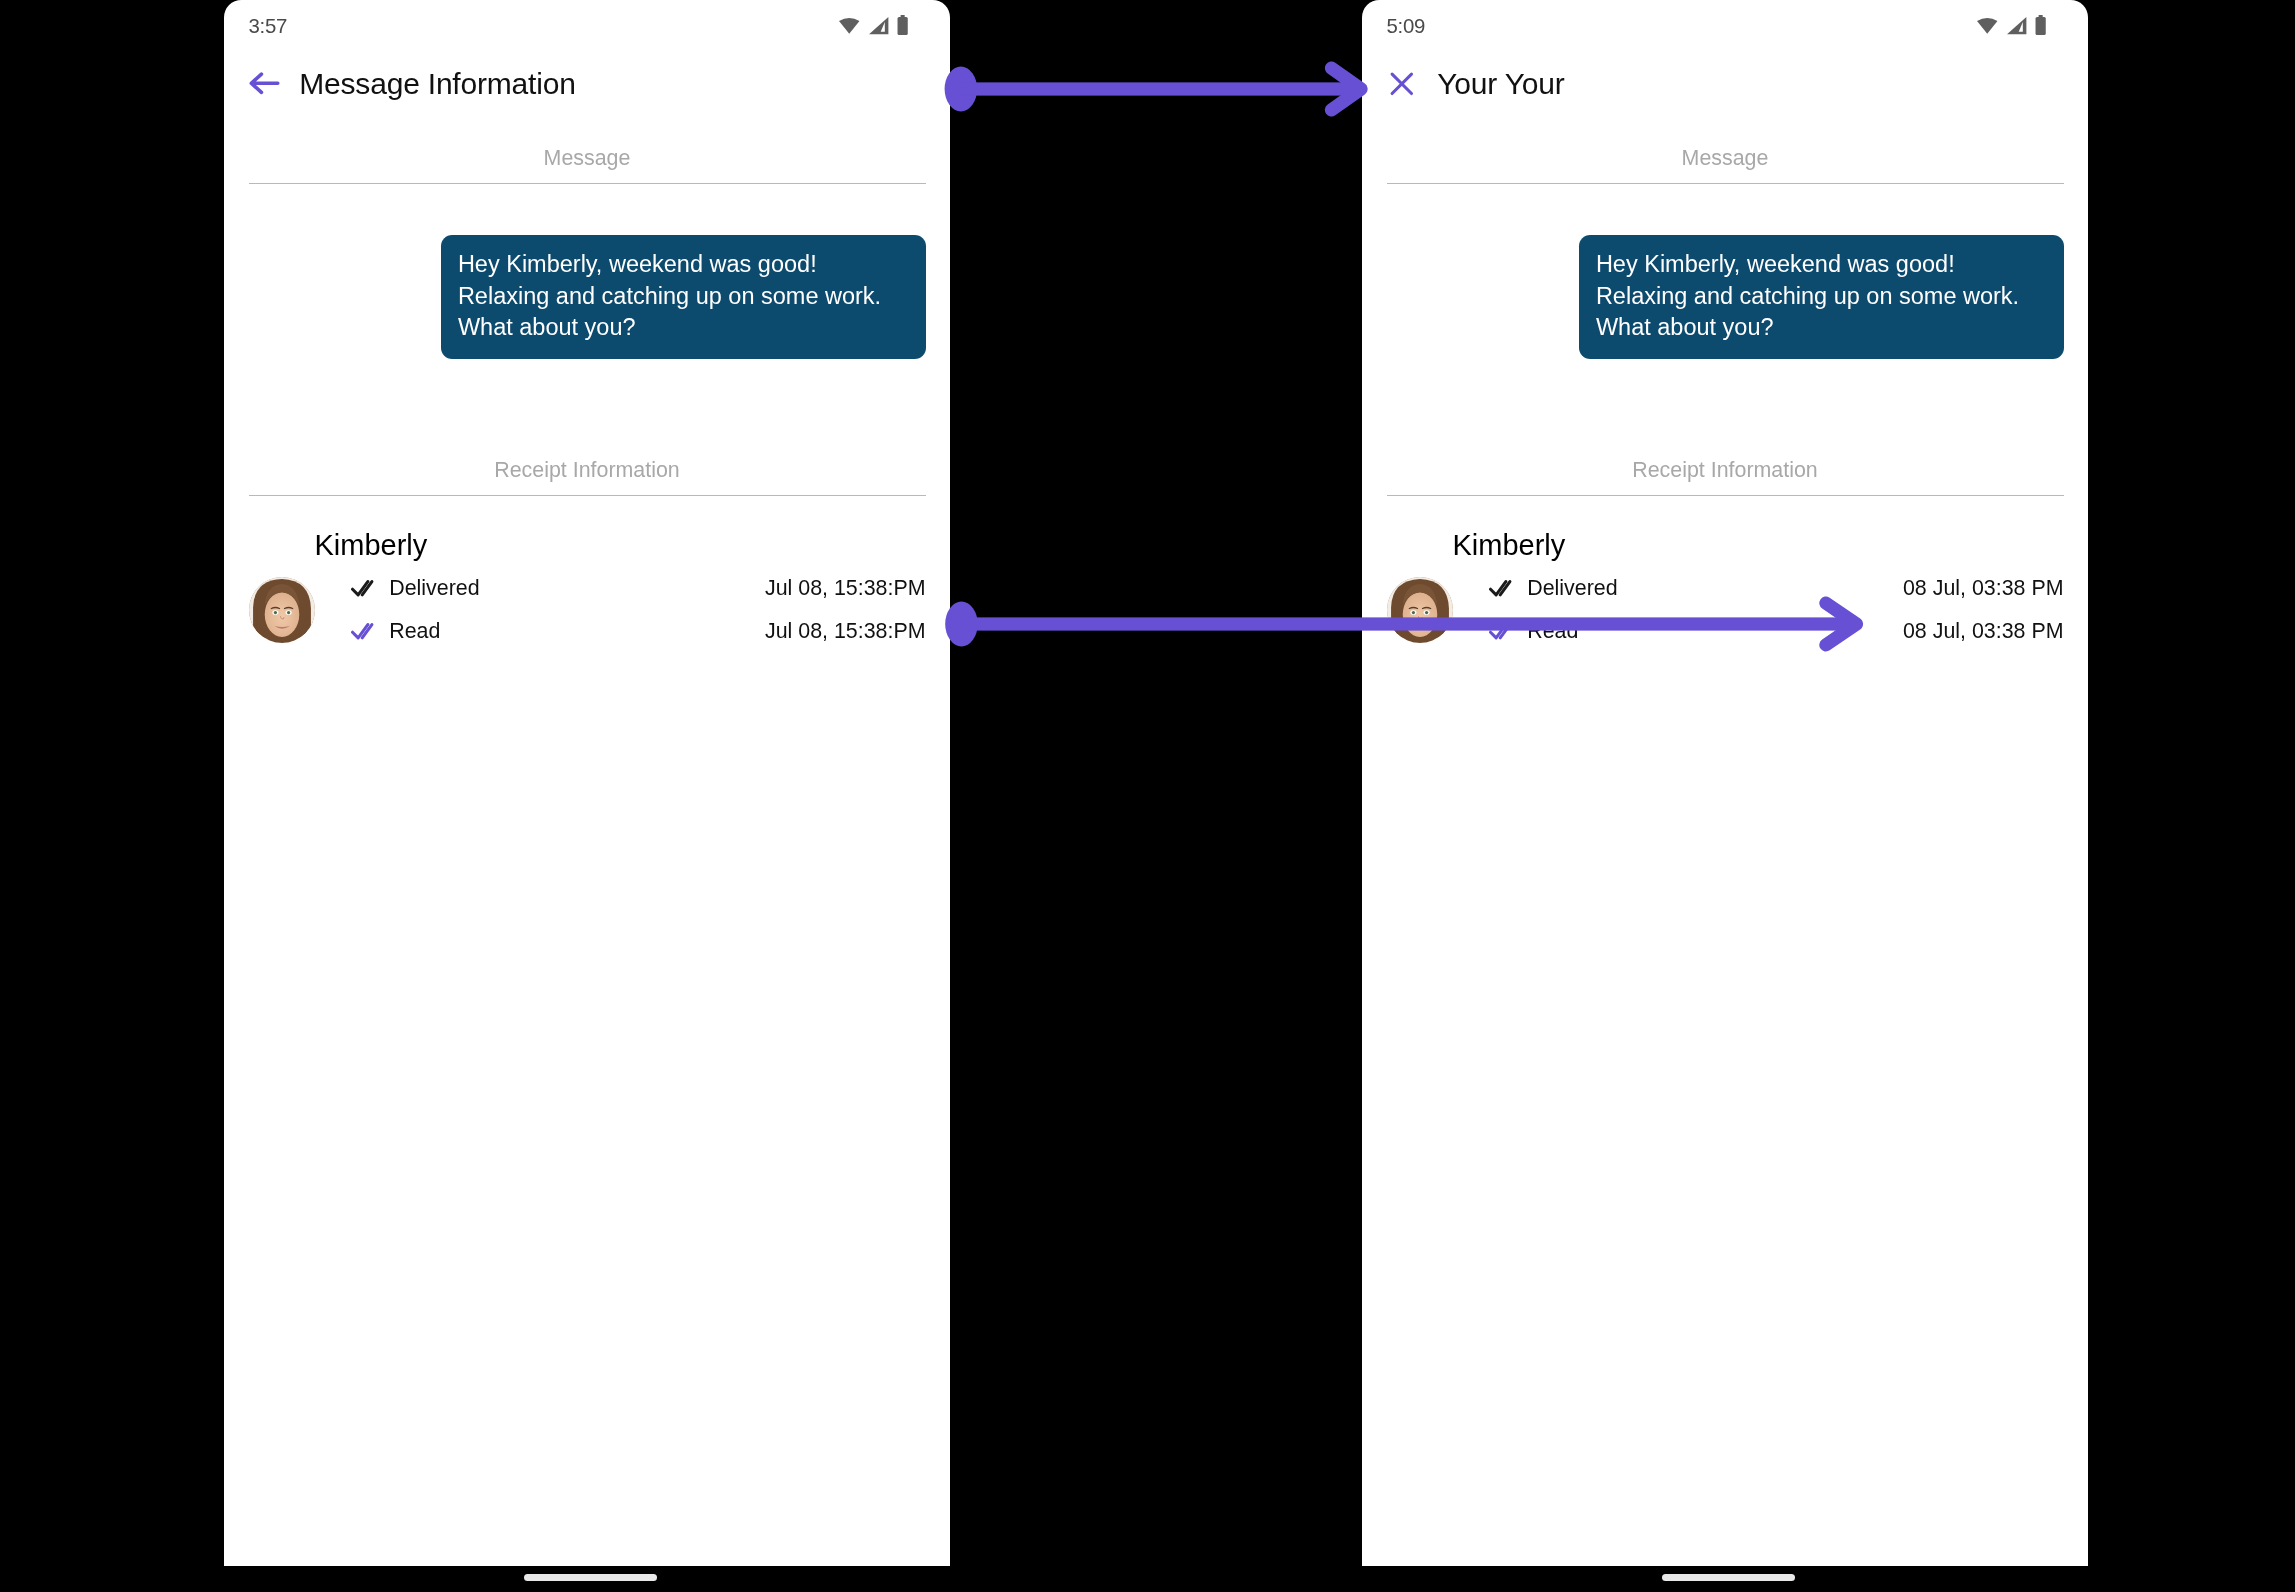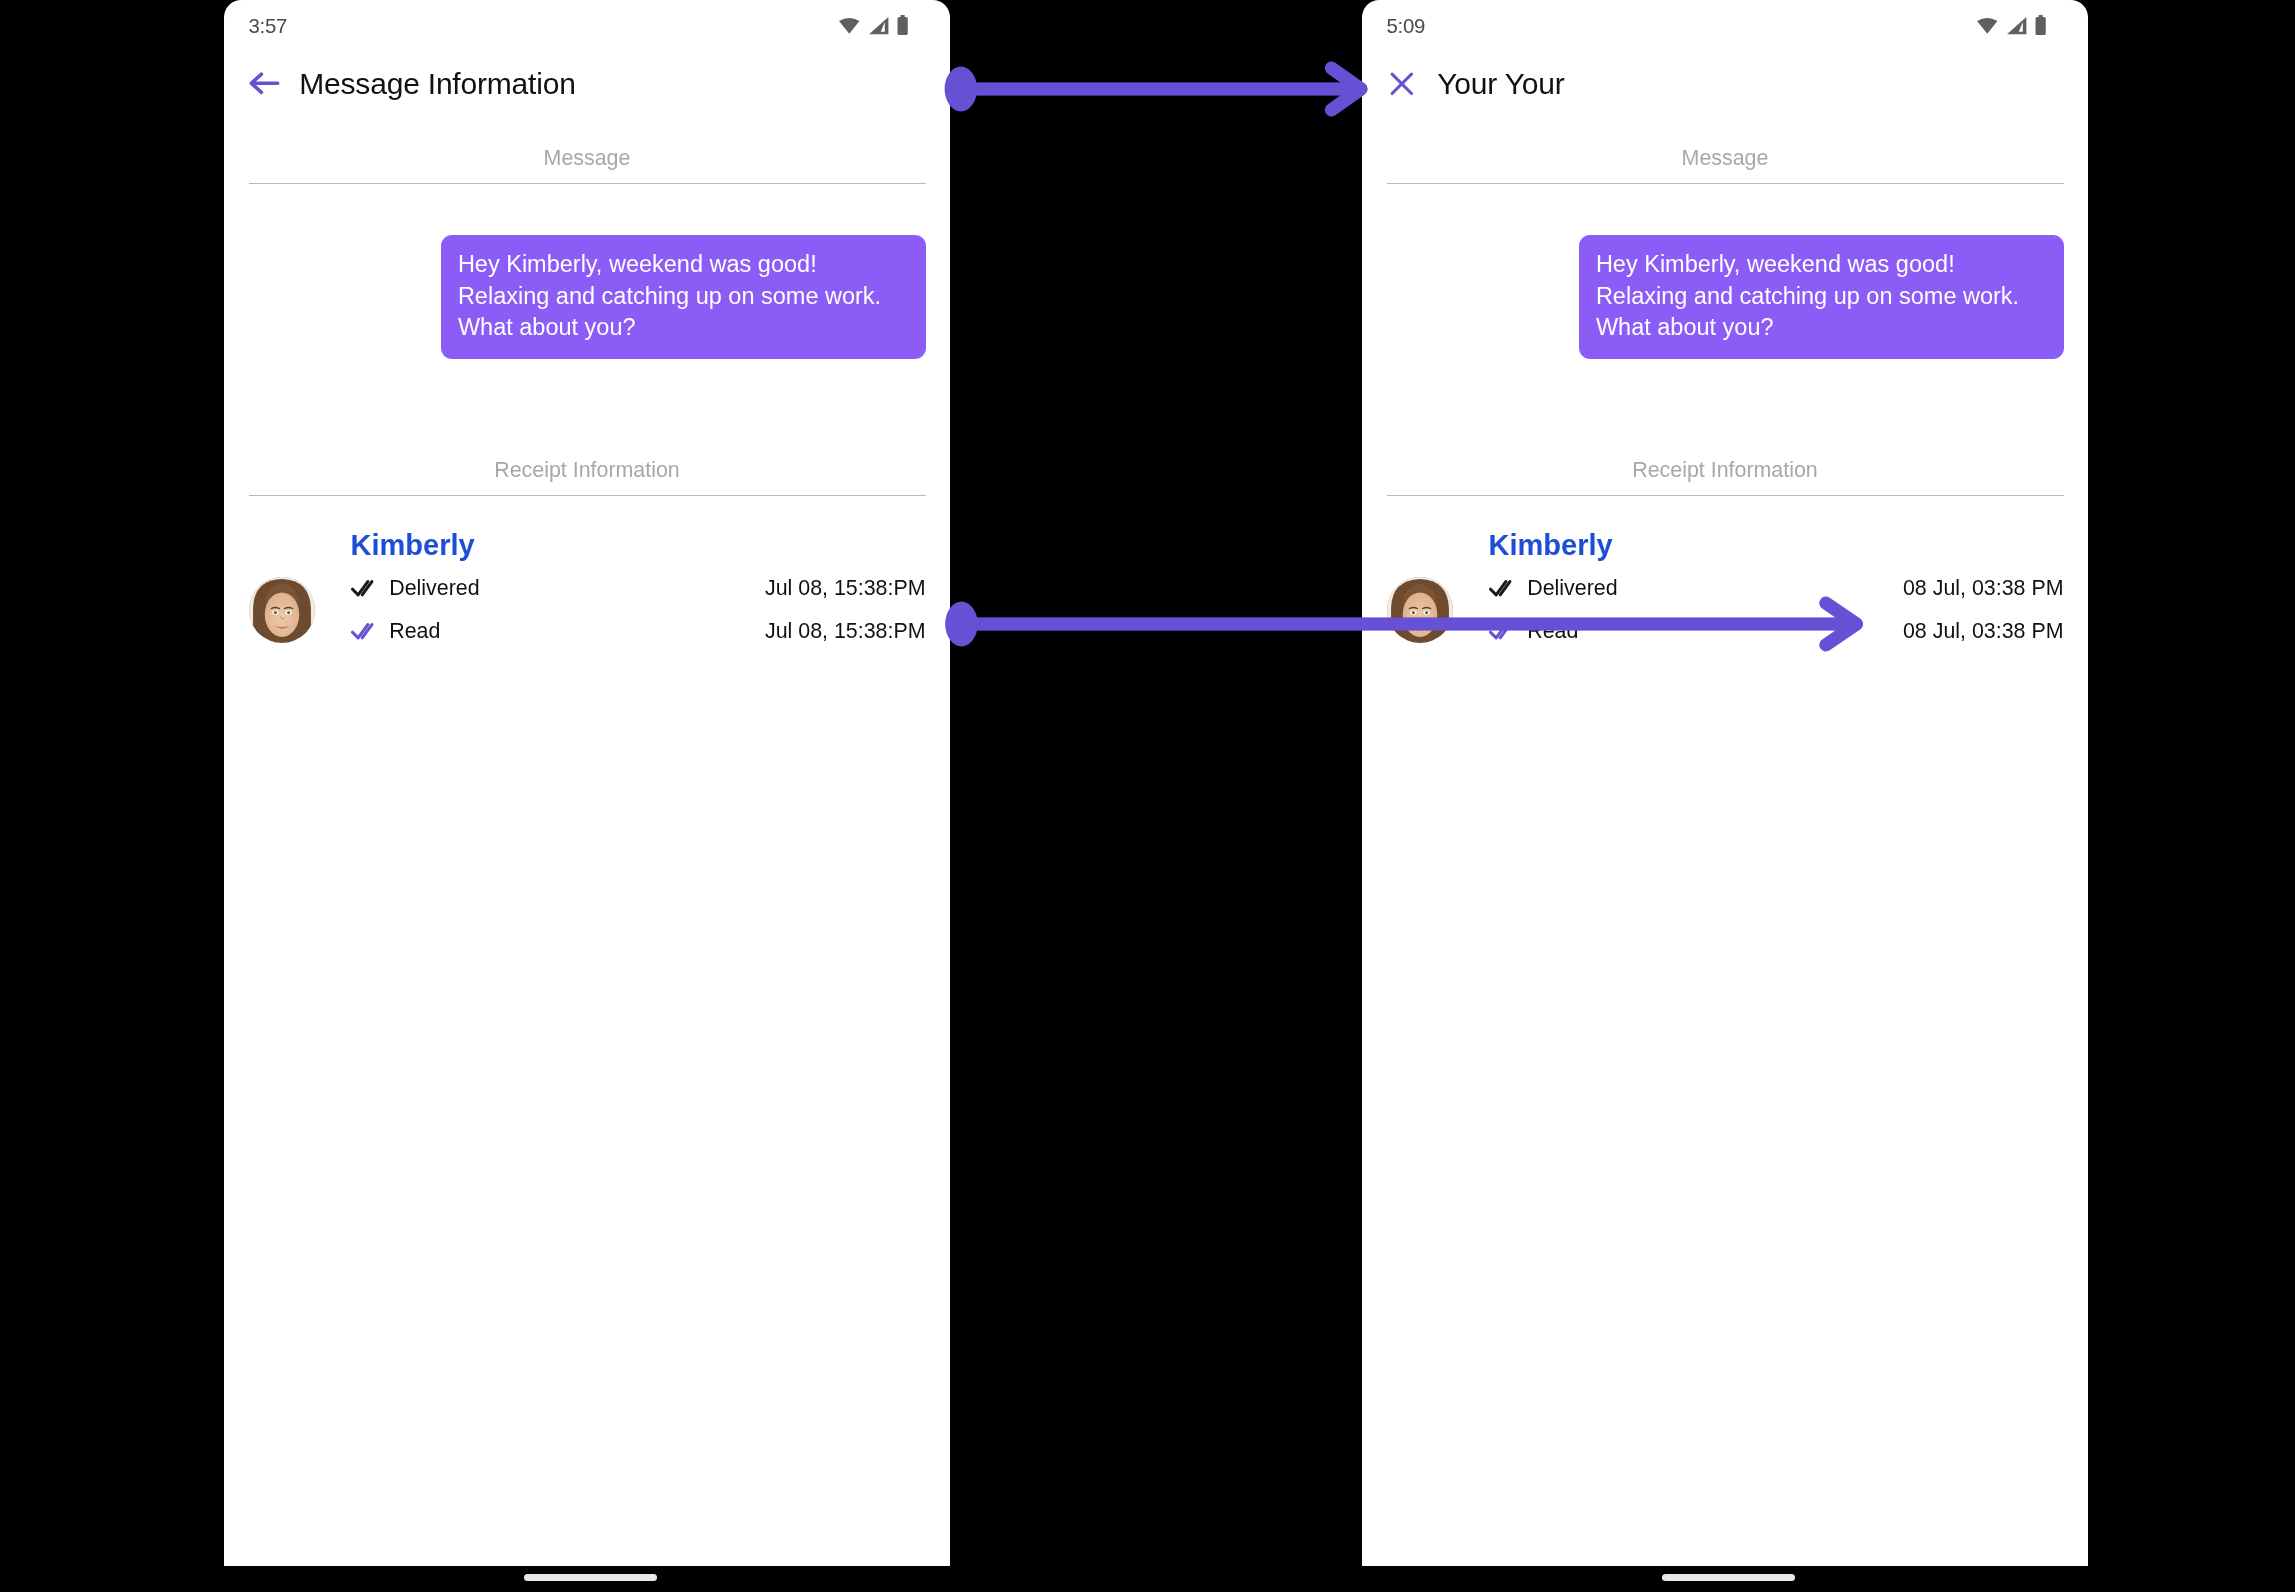--- a/index.html
+++ b/index.html
@@ -108,42 +108,42 @@
   
   .bubble-row {
     position: absolute;
     left: 24.5px;
     right: 24.5px;
     top: 235px;
     display: flex;
     justify-content: flex-end;
   }
   .bubble {
-    background: #8b5cf6;
+    background: #0c4a6e;
     color: #ffffff;
     border-radius: 11.2px;
     padding: 14.3px 17.4px 15.3px 17.4px;
     max-width: 485px;
     font-size: 23.5px;
     line-height: 1.34;
     box-sizing: border-box;
   }
 
   
   .receipt {
     position: absolute;
     left: 24.5px;
     right: 24.5px;
     top: 530px;
   }
   .receipt-name {
     font-size: 29px;
-    font-weight: bold;
-    color: #1d4ed8;
-    margin-left: 102px;
+    font-weight: normal;
+    color: #000000;
+    margin-left: 66px;
     line-height: 1.1;
     padding-bottom: 5.1px;
   }
   .receipt-body {
     display: flex;
     align-items: center;
   }
   .avatar {
     width: 66px;
     height: 66px;

